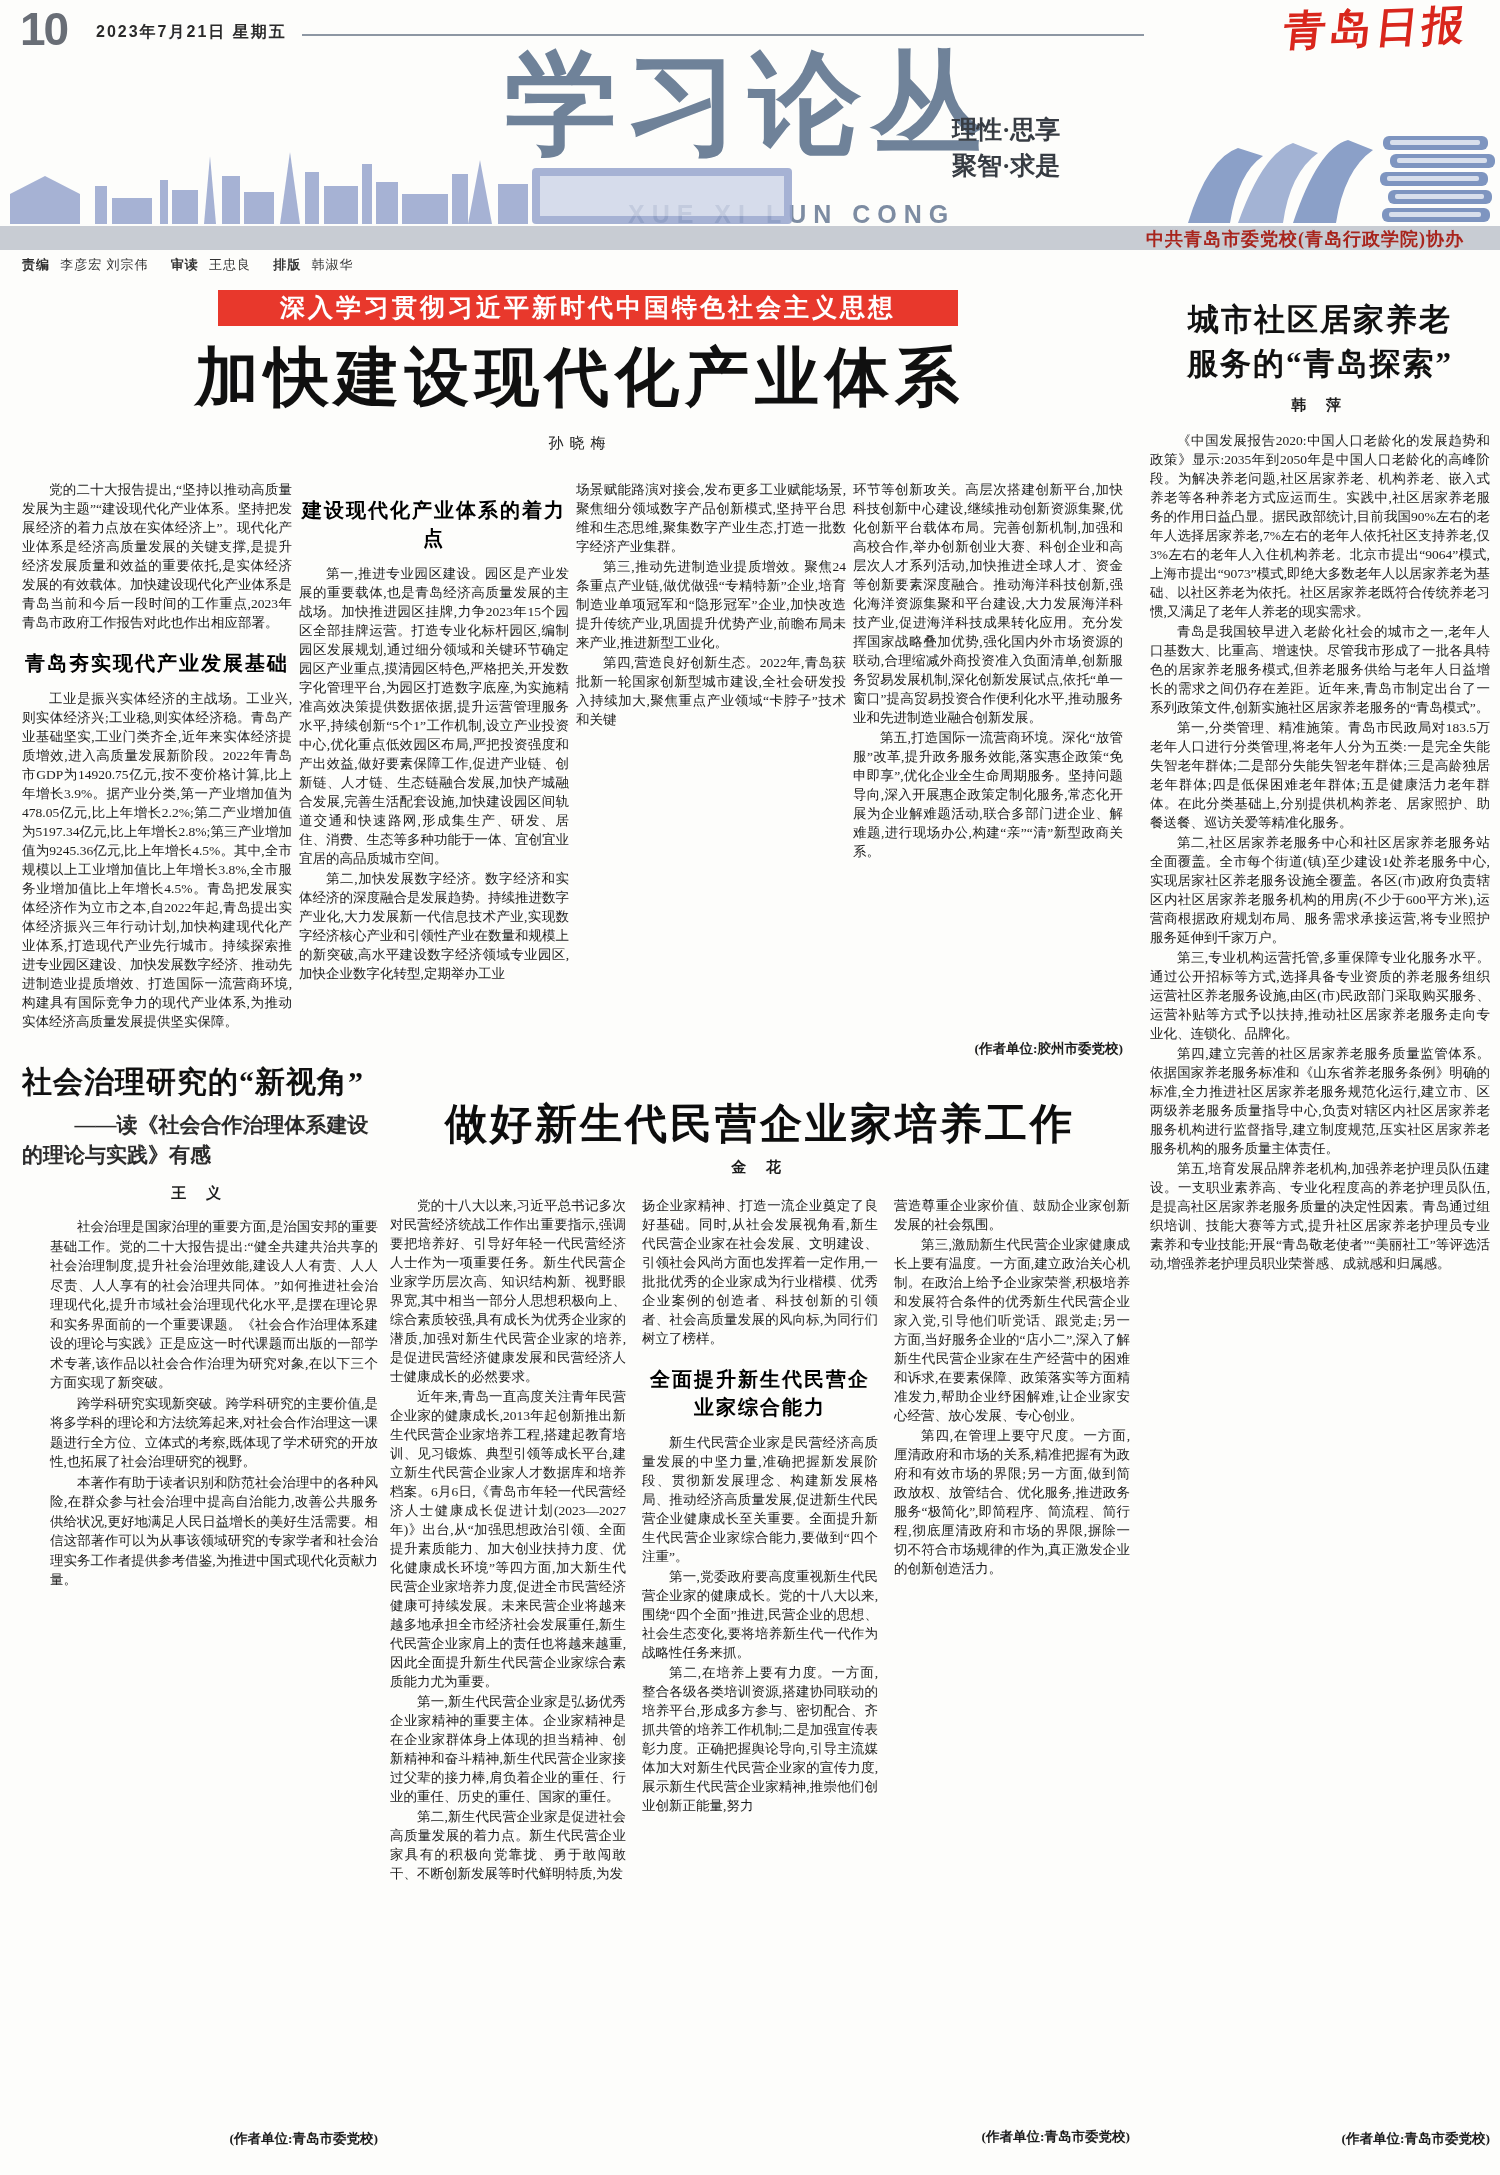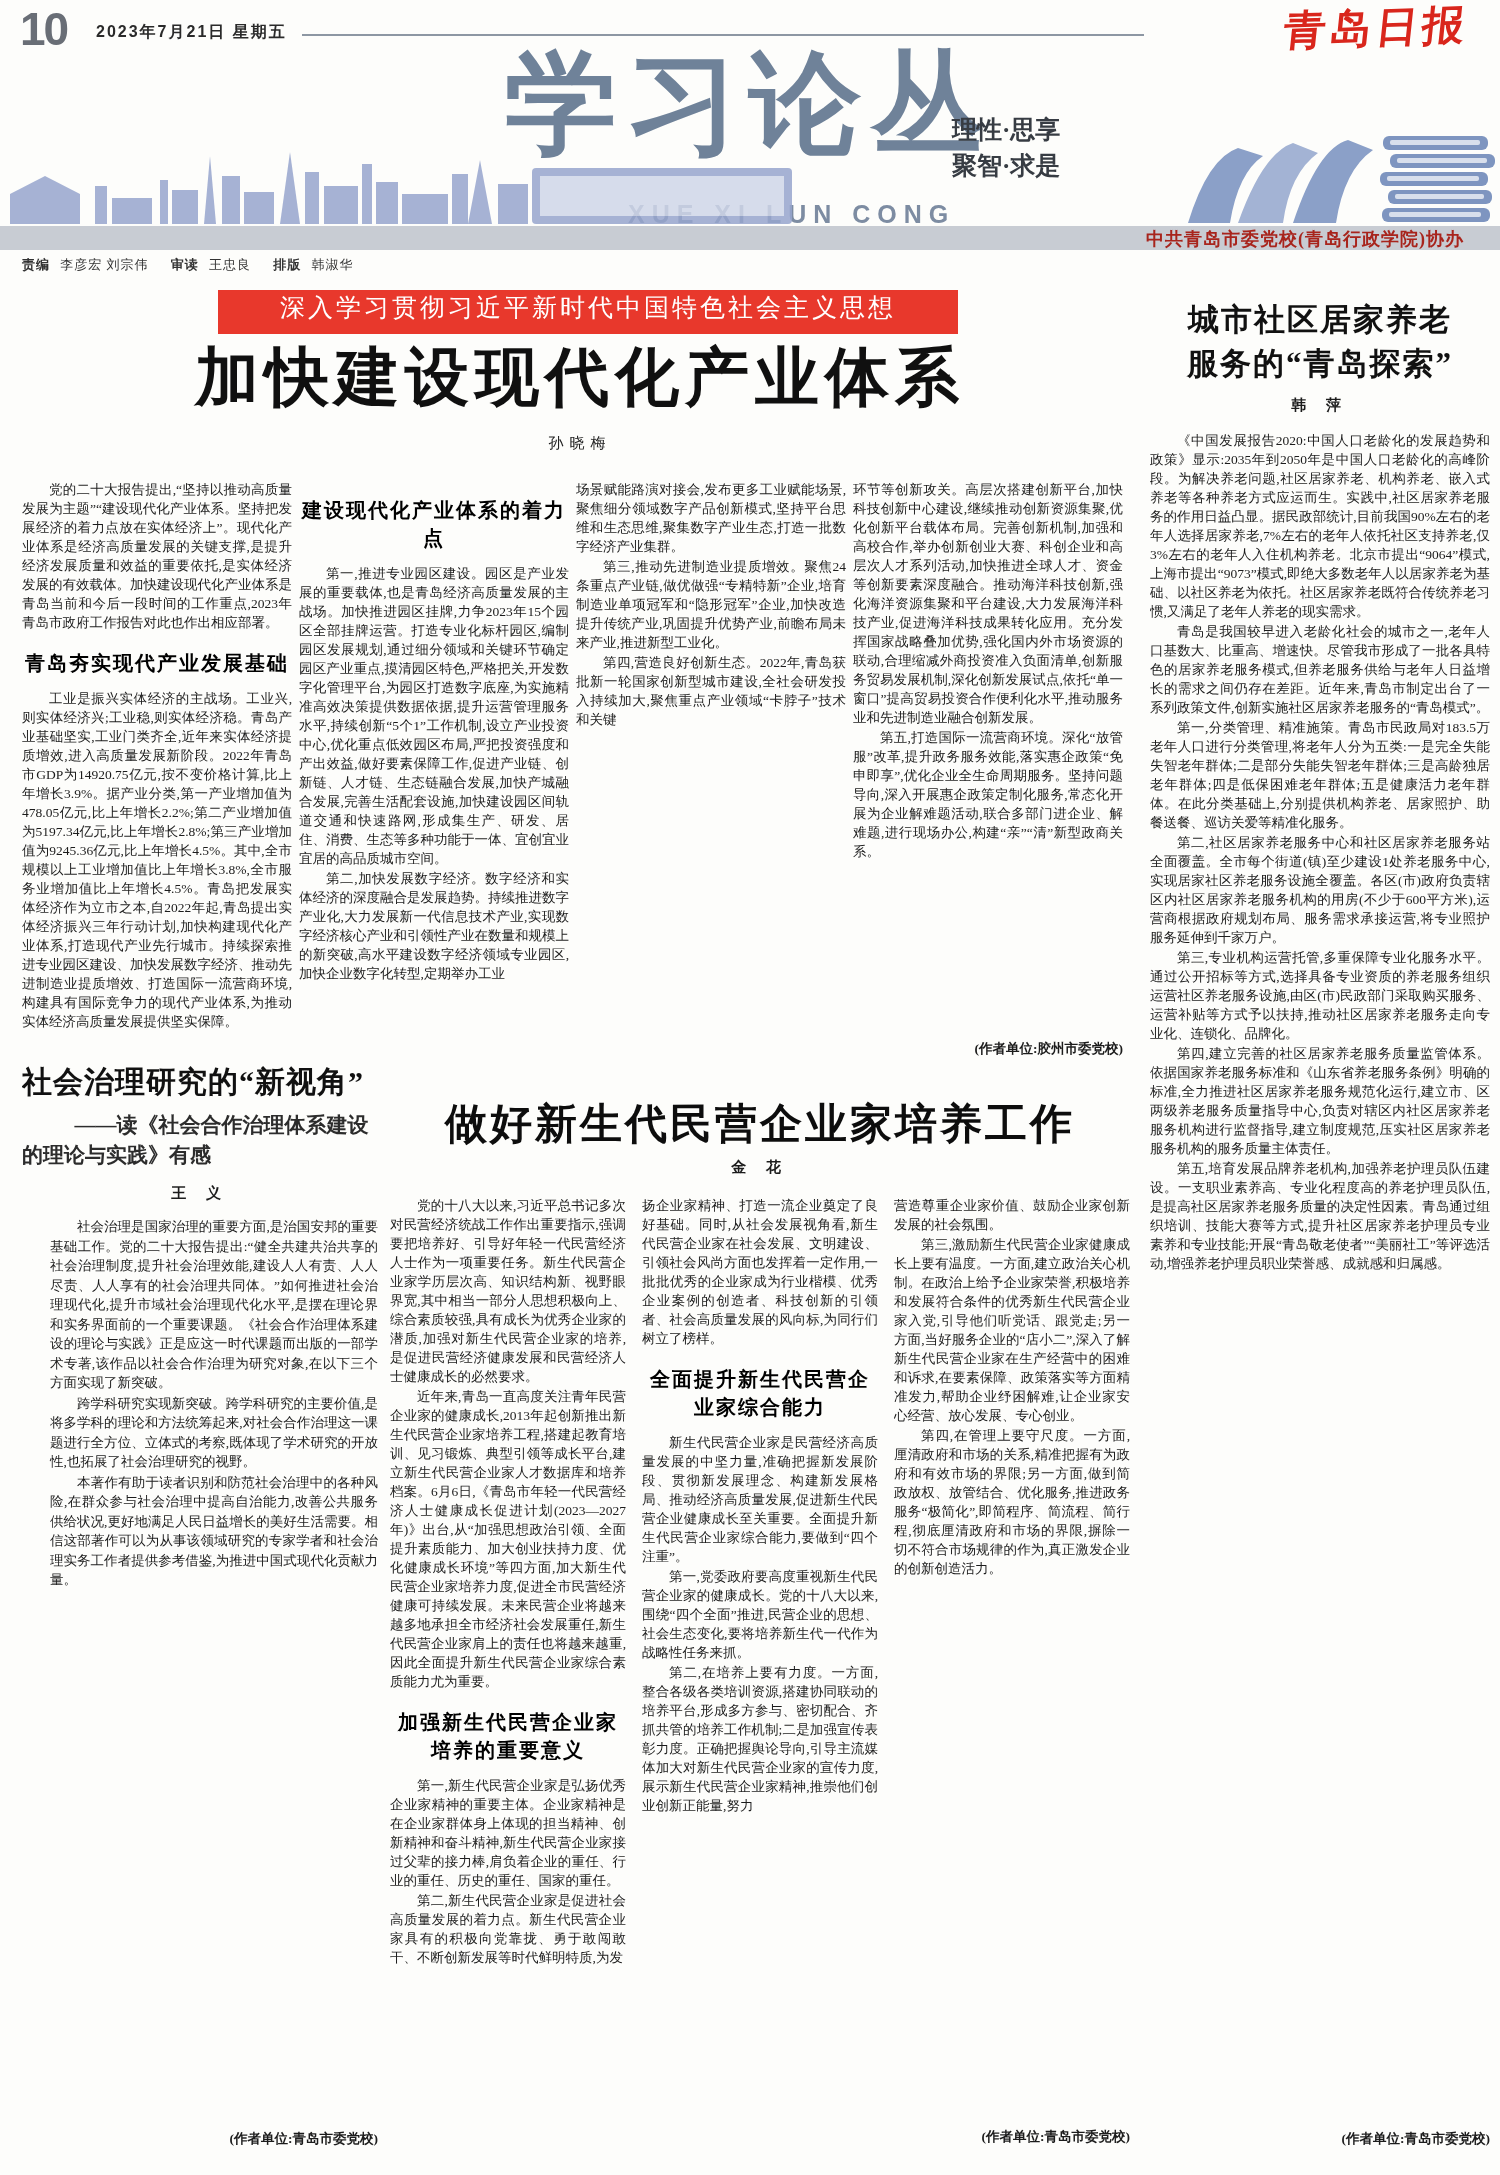--- a/index.html
+++ b/index.html
@@ -23,22 +23,22 @@
   .mast-pinyin{position:absolute;left:628px;top:200px;font-family:"Liberation Sans",sans-serif;
     font-size:25px;letter-spacing:7px;color:#7d8ca2;font-weight:bold;}
   .skyline{position:absolute;left:0;top:146px;}
   .books{position:absolute;left:1168px;top:128px;}
   .grayband{position:absolute;left:0;top:226px;width:1500px;height:24px;background:#c8ccd3;}
   .organizer{position:absolute;right:36px;top:227px;font-size:18px;font-weight:bold;color:#a8241c;letter-spacing:1px;}
   .editors{position:absolute;left:22px;top:256px;font-size:13px;color:#333;letter-spacing:1px;}
   .editors b{margin-right:6px;}
   .editors span.names{margin-right:18px;font-weight:normal;}
   
-  .kicker{position:absolute;left:218px;top:290px;width:740px;height:44px;background:#e8382c;
-    color:#fff;font-size:25px;font-weight:normal;text-align:center;line-height:36px;letter-spacing:3px;}
+  .kicker{position:absolute;left:218px;top:290px;width:740px;height:36px;background:#e8382c;
+    color:#fff;font-size:25px;font-weight:bold;text-align:center;line-height:36px;letter-spacing:3px;}
   .main-headline{position:absolute;left:130px;top:338px;width:900px;text-align:center;
     font-size:64px;font-weight:900;letter-spacing:6px;color:#101010;line-height:80px;}
   .main-byline{position:absolute;left:130px;top:434px;width:900px;text-align:center;
     font-size:15px;letter-spacing:6px;color:#222;}
   .main-cols{position:absolute;left:22px;top:468px;width:1128px;height:578px;display:flex;gap:7px;margin-top:12px;}
   .col{flex:0 0 270px;width:270px;display:flex;flex-direction:column;overflow:hidden;}
   
   .blk-p,.blk-pc{margin:0 0 1px 0;font-size:13.5px;line-height:19px;text-align:justify;}
   .blk-p{text-indent:2em;}
   .blk-h{font-size:20px;font-weight:bold;text-align:center;letter-spacing:2px;
@@ -175,21 +175,20 @@
       <p class="blk-attr">(作者单位:青岛市委党校)</p>
     </div>
 </div>
 
 <div class="mid-headline">做好新生代民营企业家培养工作</div>
 <div class="mid-byline">金  花</div>
 <div class="mid-cols">
   <div class="col">
       <p class="blk-p">党的十八大以来,习近平总书记多次对民营经济统战工作作出重要指示,强调要把培养好、引导好年轻一代民营经济人士作为一项重要任务。新生代民营企业家学历层次高、知识结构新、视野眼界宽,其中相当一部分人思想积极向上、综合素质较强,具有成长为优秀企业家的潜质,加强对新生代民营企业家的培养,是促进民营经济健康发展和民营经济人士健康成长的必然要求。</p>
       <p class="blk-p">近年来,青岛一直高度关注青年民营企业家的健康成长,2013年起创新推出新生代民营企业家培养工程,搭建起教育培训、见习锻炼、典型引领等成长平台,建立新生代民营企业家人才数据库和培养档案。6月6日,《青岛市年轻一代民营经济人士健康成长促进计划(2023—2027年)》出台,从“加强思想政治引领、全面提升素质能力、加大创业扶持力度、优化健康成长环境”等四方面,加大新生代民营企业家培养力度,促进全市民营经济健康可持续发展。未来民营企业将越来越多地承担全市经济社会发展重任,新生代民营企业家肩上的责任也将越来越重,因此全面提升新生代民营企业家综合素质能力尤为重要。</p>
-      <h3 class="blk-h">加强新生代民营企业家培养的重要意义</h3>
       <p class="blk-p">第一,新生代民营企业家是弘扬优秀企业家精神的重要主体。企业家精神是在企业家群体身上体现的担当精神、创新精神和奋斗精神,新生代民营企业家接过父辈的接力棒,肩负着企业的重任、行业的重任、历史的重任、国家的重任。</p>
       <p class="blk-p">第二,新生代民营企业家是促进社会高质量发展的着力点。新生代民营企业家具有的积极向党靠拢、勇于敢闯敢干、不断创新发展等时代鲜明特质,为发</p>
     </div>
   <div class="col">
       <p class="blk-pc">扬企业家精神、打造一流企业奠定了良好基础。同时,从社会发展视角看,新生代民营企业家在社会发展、文明建设、引领社会风尚方面也发挥着一定作用,一批批优秀的企业家成为行业楷模、优秀企业案例的创造者、科技创新的引领者、社会高质量发展的风向标,为同行们树立了榜样。</p>
       <h3 class="blk-h">全面提升新生代民营企业家综合能力</h3>
       <p class="blk-p">新生代民营企业家是民营经济高质量发展的中坚力量,准确把握新发展阶段、贯彻新发展理念、构建新发展格局、推动经济高质量发展,促进新生代民营企业健康成长至关重要。全面提升新生代民营企业家综合能力,要做到“四个注重”。</p>
       <p class="blk-p">第一,党委政府要高度重视新生代民营企业家的健康成长。党的十八大以来,围绕“四个全面”推进,民营企业的思想、社会生态变化,要将培养新生代一代作为战略性任务来抓。</p>
       <p class="blk-p">第二,在培养上要有力度。一方面,整合各级各类培训资源,搭建协同联动的培养平台,形成多方参与、密切配合、齐抓共管的培养工作机制;二是加强宣传表彰力度。正确把握舆论导向,引导主流媒体加大对新生代民营企业家的宣传力度,展示新生代民营企业家精神,推崇他们创业创新正能量,努力</p>
     </div>

